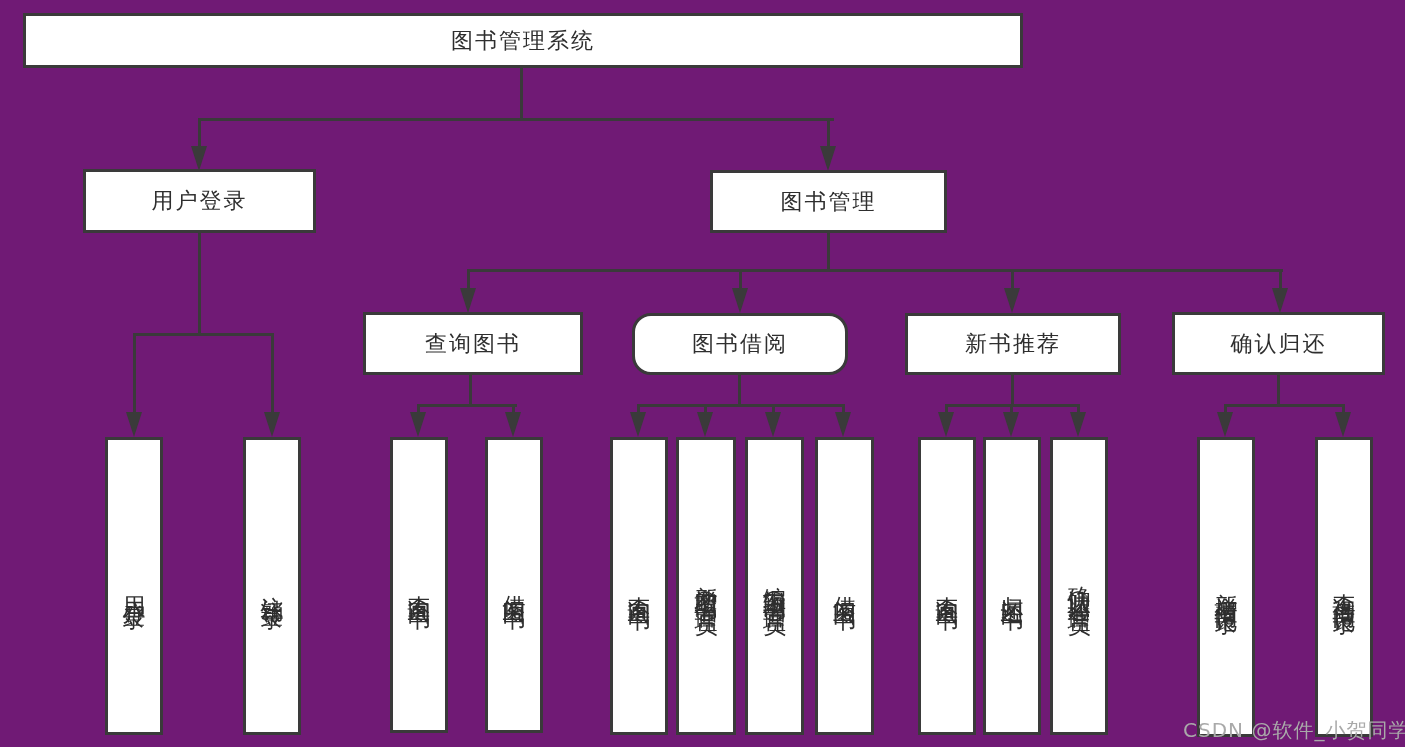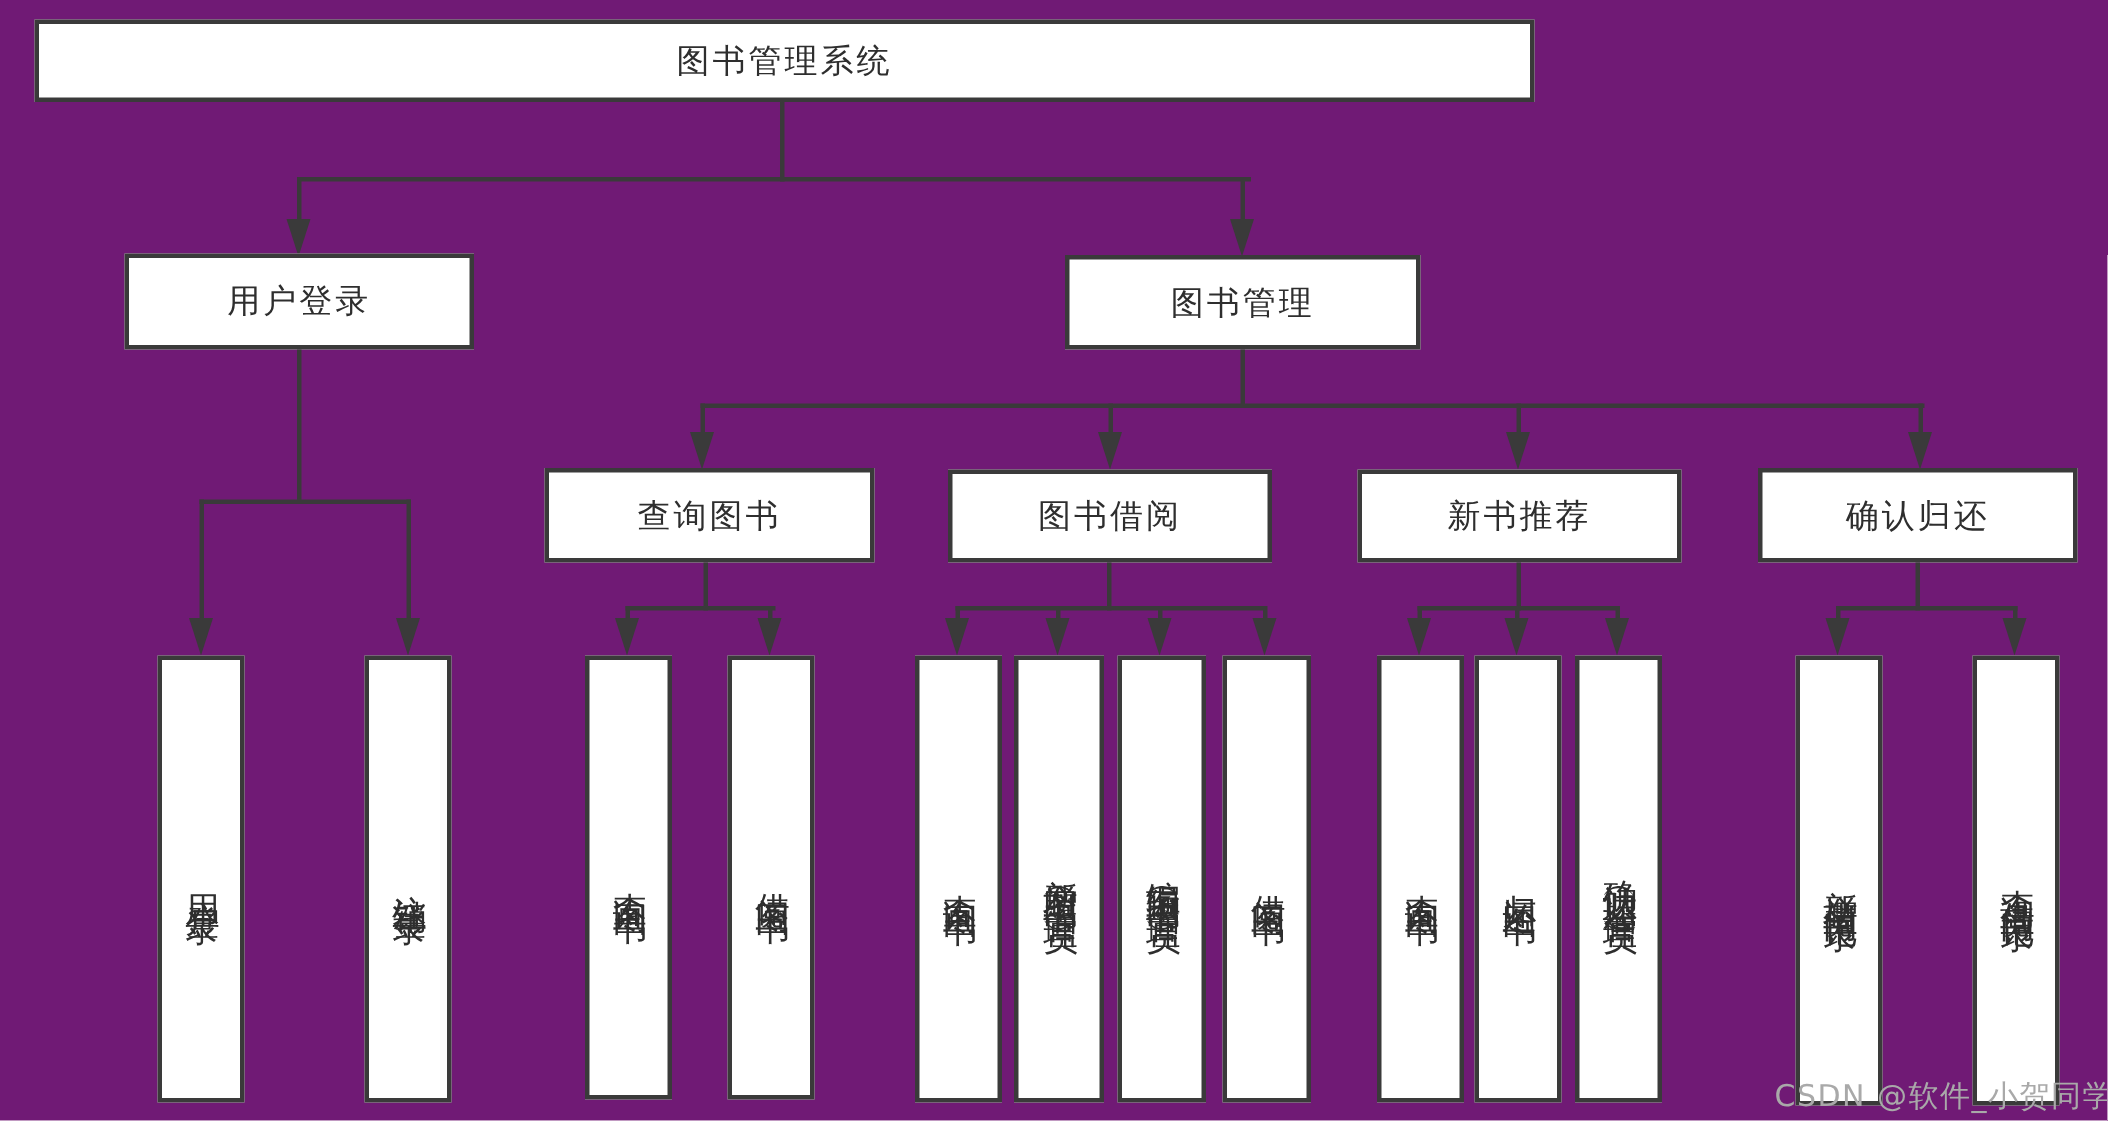--- a/index.html
+++ b/index.html
@@ -94,21 +94,21 @@
   <div class="vline" style="left:739px; top:269px; width:3px; height:21px;"></div>
   <div class="arrow" style="left:732px; top:288px;"></div>
   <div class="vline" style="left:1011px; top:269px; width:3px; height:21px;"></div>
   <div class="arrow" style="left:1004px; top:288px;"></div>
   <div class="vline" style="left:1279px; top:269px; width:3px; height:21px;"></div>
   <div class="arrow" style="left:1272px; top:288px;"></div>
 
   <div class="box" style="left:363px; top:312px; width:220px; height:63px;">
     <span>查询图书</span>
   </div>
-  <div class="box" style="left:632px; top:313px; width:216px; height:62px;">
+  <div class="box" style="left:632px; top:313px; width:216px; height:62px;border-radius:19px;">
     <span>图书借阅</span>
   </div>
   <div class="box" style="left:905px; top:313px; width:216px; height:62px;">
     <span>新书推荐</span>
   </div>
   <div class="box" style="left:1172px; top:312px; width:213px; height:63px;">
     <span>确认归还</span>
   </div>
 
   <div class="vline" style="left:469px; top:375px; width:3px; height:32px;"></div>

